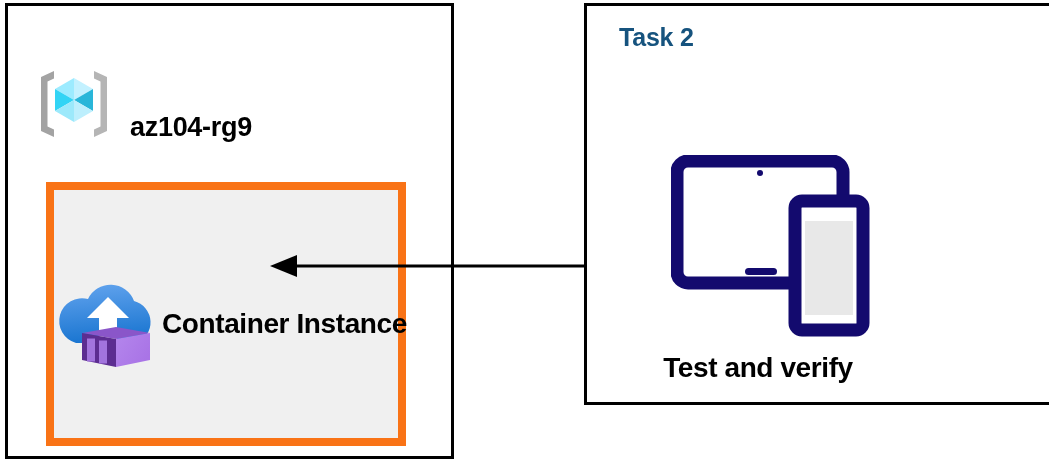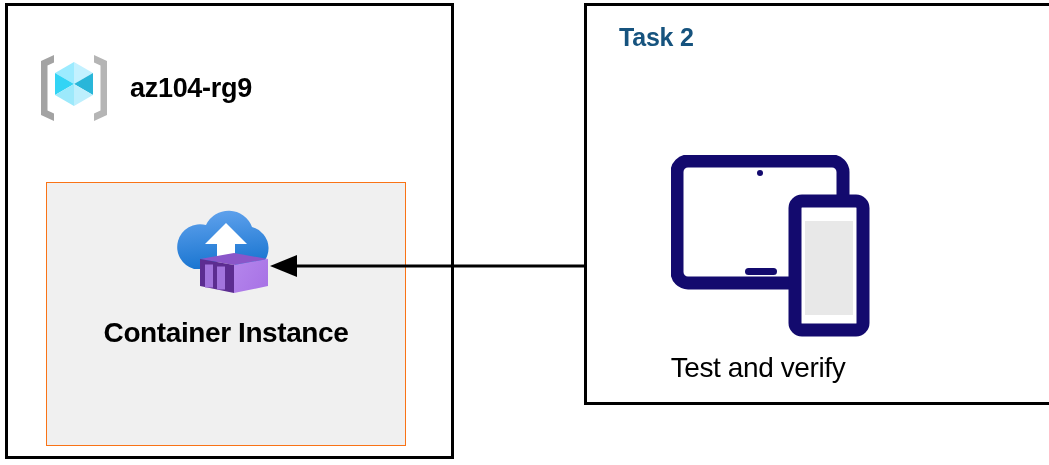--- a/index.html
+++ b/index.html
@@ -49,46 +49,46 @@
     letter-spacing: -0.2px;
     white-space: nowrap;
   }
   #task1-title { left: 27px; top: 17px; }
   #task2-title { left: 32px; top: 17px; }
 
   
   #rg-row {
     position: absolute;
     left: 27px;
-    top: 43px;
+    top: 59px;
     display: flex;
-    align-items: center;
+    align-items: flex-end;
     gap: 17px;
   }
   #rg-icon { width: 78px; height: 78px; display: block; }
   #rg-label {
     font-size: 27px;
     font-weight: bold;
     color: #000000;
     white-space: nowrap;
     letter-spacing: -0.3px;
   }
 
   
   #aci-box {
     position: absolute;
     box-sizing: border-box;
     left: 38px;
     top: 176px;
     width: 360px;
     height: 264px;
     background: #f0f0f0;
-    border: 1px solid #f97316;
+    border: 8px solid #f97316;
     display: flex;
-    flex-direction: column;
+    flex-direction: row;
     align-items: center;
   }
   #aci-icon {
     width: 108px;
     height: 100px;
     margin-top: 14px;
     display: block;
   }
   #aci-label {
     margin-top: 20px;
@@ -118,21 +118,21 @@
     height: 185px;
   }
   #devices-icon { width: 210px; height: 185px; display: block; }
   #devices-label {
     position: absolute;
     left: 556px;
     top: 352px;
     width: 404px;
     text-align: center;
     font-size: 28px;
-    font-weight: normal;
+    font-weight: bold;
     color: #000000;
     letter-spacing: -0.4px;
   }
 </style>
 </head>
 <body>
 
 <div class="canvas">
 
   

